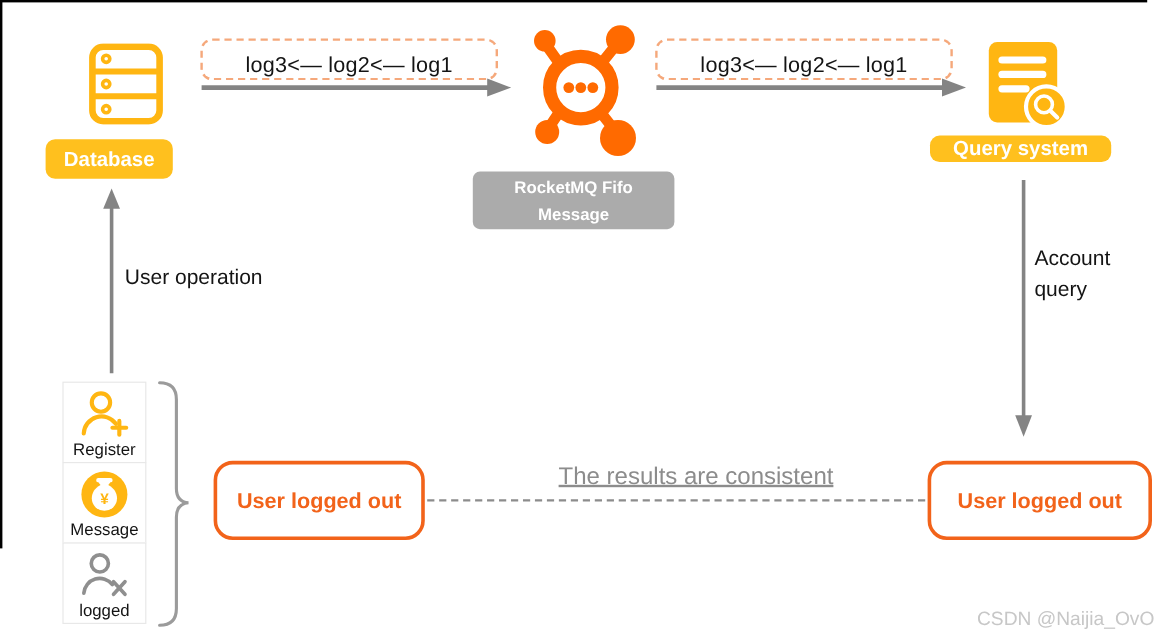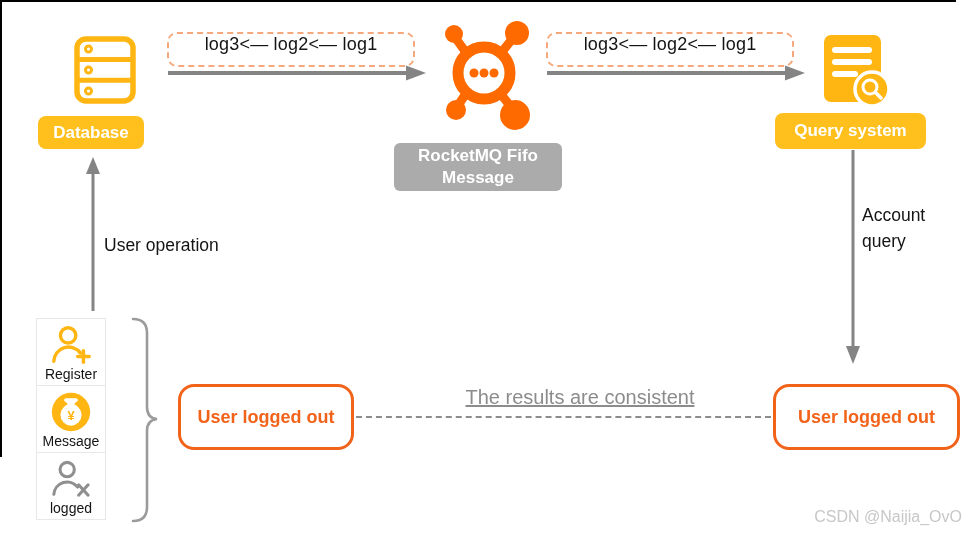--- a/index.html
+++ b/index.html
@@ -9,25 +9,25 @@
     font-family:"Liberation Sans", sans-serif; overflow:hidden;
   }
   .abs { position:absolute; }
   .edge { background:#000; }
   .badge {
     background:#FFC01E; color:#fff; font-weight:bold; font-size:17px;
     display:flex; align-items:center; justify-content:center; border-radius:8px;
   }
   .dashed-box {
     border:2px dashed #F5A87B; border-radius:10px; background:#fff;
-    display:flex; align-items:flex-start; justify-content:center;
+    display:flex; align-items:flex-end; justify-content:center;
     font-size:18px; color:#141414; letter-spacing:0.2px;
   }
   .mq-label {
-    background:#ABABAB; color:#fff; font-weight:bold; font-size:17px;
+    background:#ABABAB; color:#fff; font-weight:bold; font-size:14px;
     text-align:center; border-radius:6px; line-height:22px;
     display:flex; flex-direction:column; justify-content:center;
   }
   .result-box {
     border:3px solid #F2631A; border-radius:16px; background:#fff;
     color:#F2631A; font-weight:bold; font-size:18px;
     display:flex; align-items:center; justify-content:center;
   }
   .op-box {
     width:70px; height:68px; border:1px solid #E8E8E8; background:#fff;
@@ -98,37 +98,37 @@
 
   <svg class="abs" style="left:822px;top:33px;" width="70" height="78" viewBox="0 0 70 78">
     <rect x="2" y="2" width="57" height="67" rx="7" fill="#FFB612"></rect>
     <line x1="13" y1="17" x2="47" y2="17" stroke="#fff" stroke-width="6" stroke-linecap="round"></line>
     <line x1="13" y1="29" x2="47" y2="29" stroke="#fff" stroke-width="6" stroke-linecap="round"></line>
     <line x1="13" y1="41" x2="33" y2="41" stroke="#fff" stroke-width="6" stroke-linecap="round"></line>
     <circle cx="50" cy="56" r="17" fill="#FFB612" stroke="#fff" stroke-width="3.5"></circle>
     <circle cx="48" cy="54" r="7" fill="none" stroke="#fff" stroke-width="3"></circle>
     <line x1="53.5" y1="59.5" x2="59" y2="65" stroke="#fff" stroke-width="3.5" stroke-linecap="round"></line>
   </svg>
-  <div class="abs badge" style="left:775px;top:113px;width:151px;height:36px;">
+  <div class="abs badge" style="left:775px;top:113px;width:151px;height:22px;">
     <span>Query system</span>
   </div>
 
   <svg class="abs" style="left:83px;top:156px;" width="20" height="156" viewBox="0 0 20 156">
     <line x1="10" y1="155" x2="10" y2="16" stroke="#848484" stroke-width="3"></line>
     <polygon points="3,18 10,1 17,18" fill="#848484"></polygon>
   </svg>
-  <div class="abs black-text" style="left:104px;top:221px;margin-top:14px;">User operation</div>
+  <div class="abs black-text" style="left:104px;top:221px;">User operation</div>
 
   <svg class="abs" style="left:843px;top:150px;" width="20" height="216" viewBox="0 0 20 216">
     <line x1="10" y1="0" x2="10" y2="198" stroke="#848484" stroke-width="3"></line>
     <polygon points="3,196 10,214 17,196" fill="#848484"></polygon>
   </svg>
   <div class="abs black-text" style="left:862px;top:202px;width:82px;line-height:26px;">Account query</div>
 
-  <div class="abs" style="left:36px;top:318px;">
+  <div class="abs" style="left:52px;top:318px;">
     <div class="op-box">
       <svg width="44" height="42" viewBox="0 0 46 42">
         <circle cx="20" cy="11" r="8" fill="none" stroke="#FFB612" stroke-width="3.6"></circle>
         <path d="M 5 38 A 15.5 15.5 0 0 1 33 29.5" fill="none" stroke="#FFB612" stroke-width="3.6" stroke-linecap="round"></path>
         <line x1="36" y1="27" x2="36" y2="39" stroke="#FFB612" stroke-width="3.6" stroke-linecap="round"></line>
         <line x1="30" y1="33" x2="42" y2="33" stroke="#FFB612" stroke-width="3.6" stroke-linecap="round"></line>
       </svg>
       <div class="op-label">Register</div>
     </div>
     <div class="op-box">

